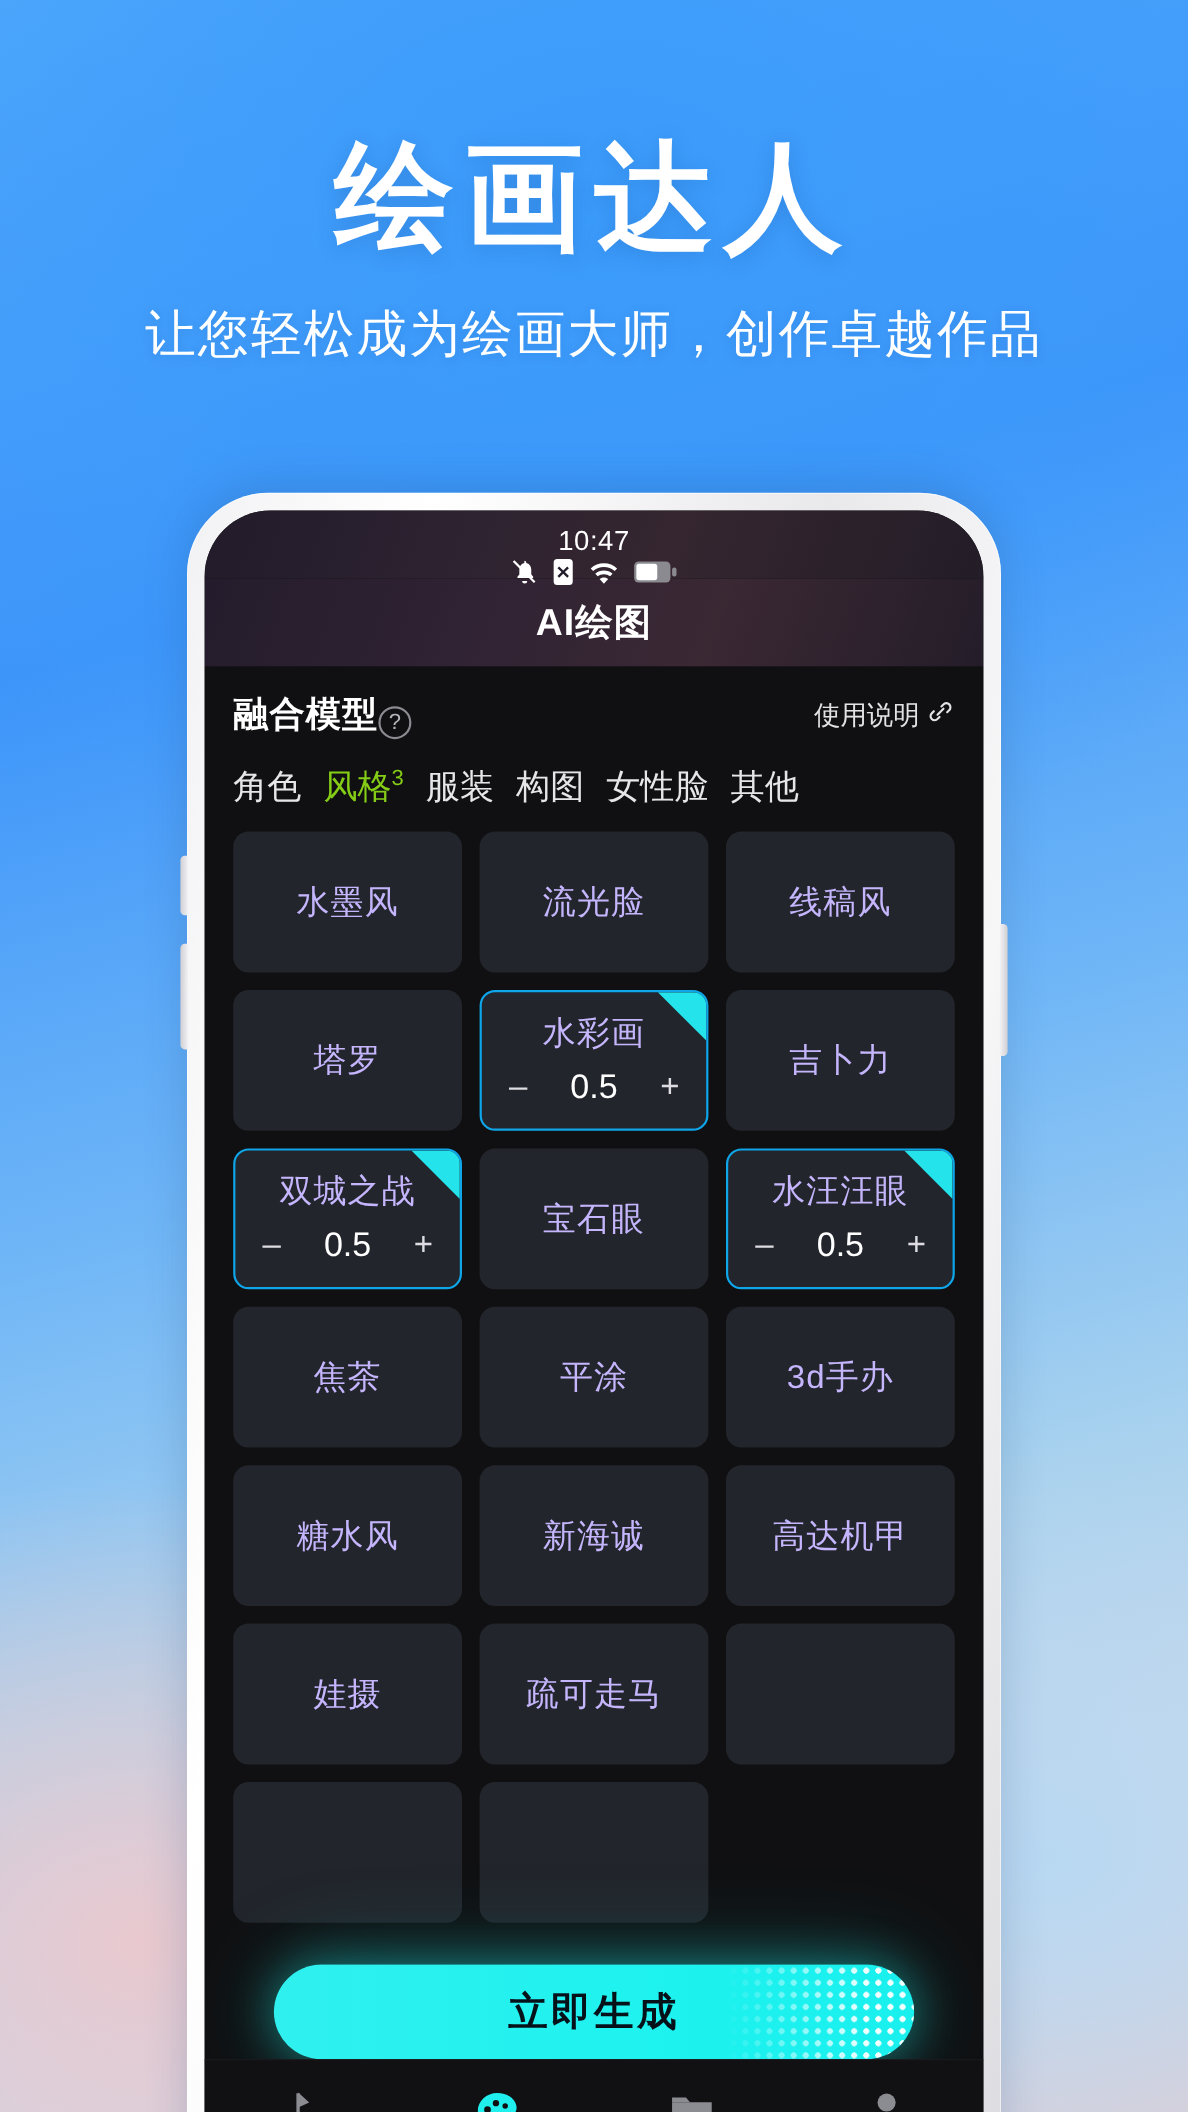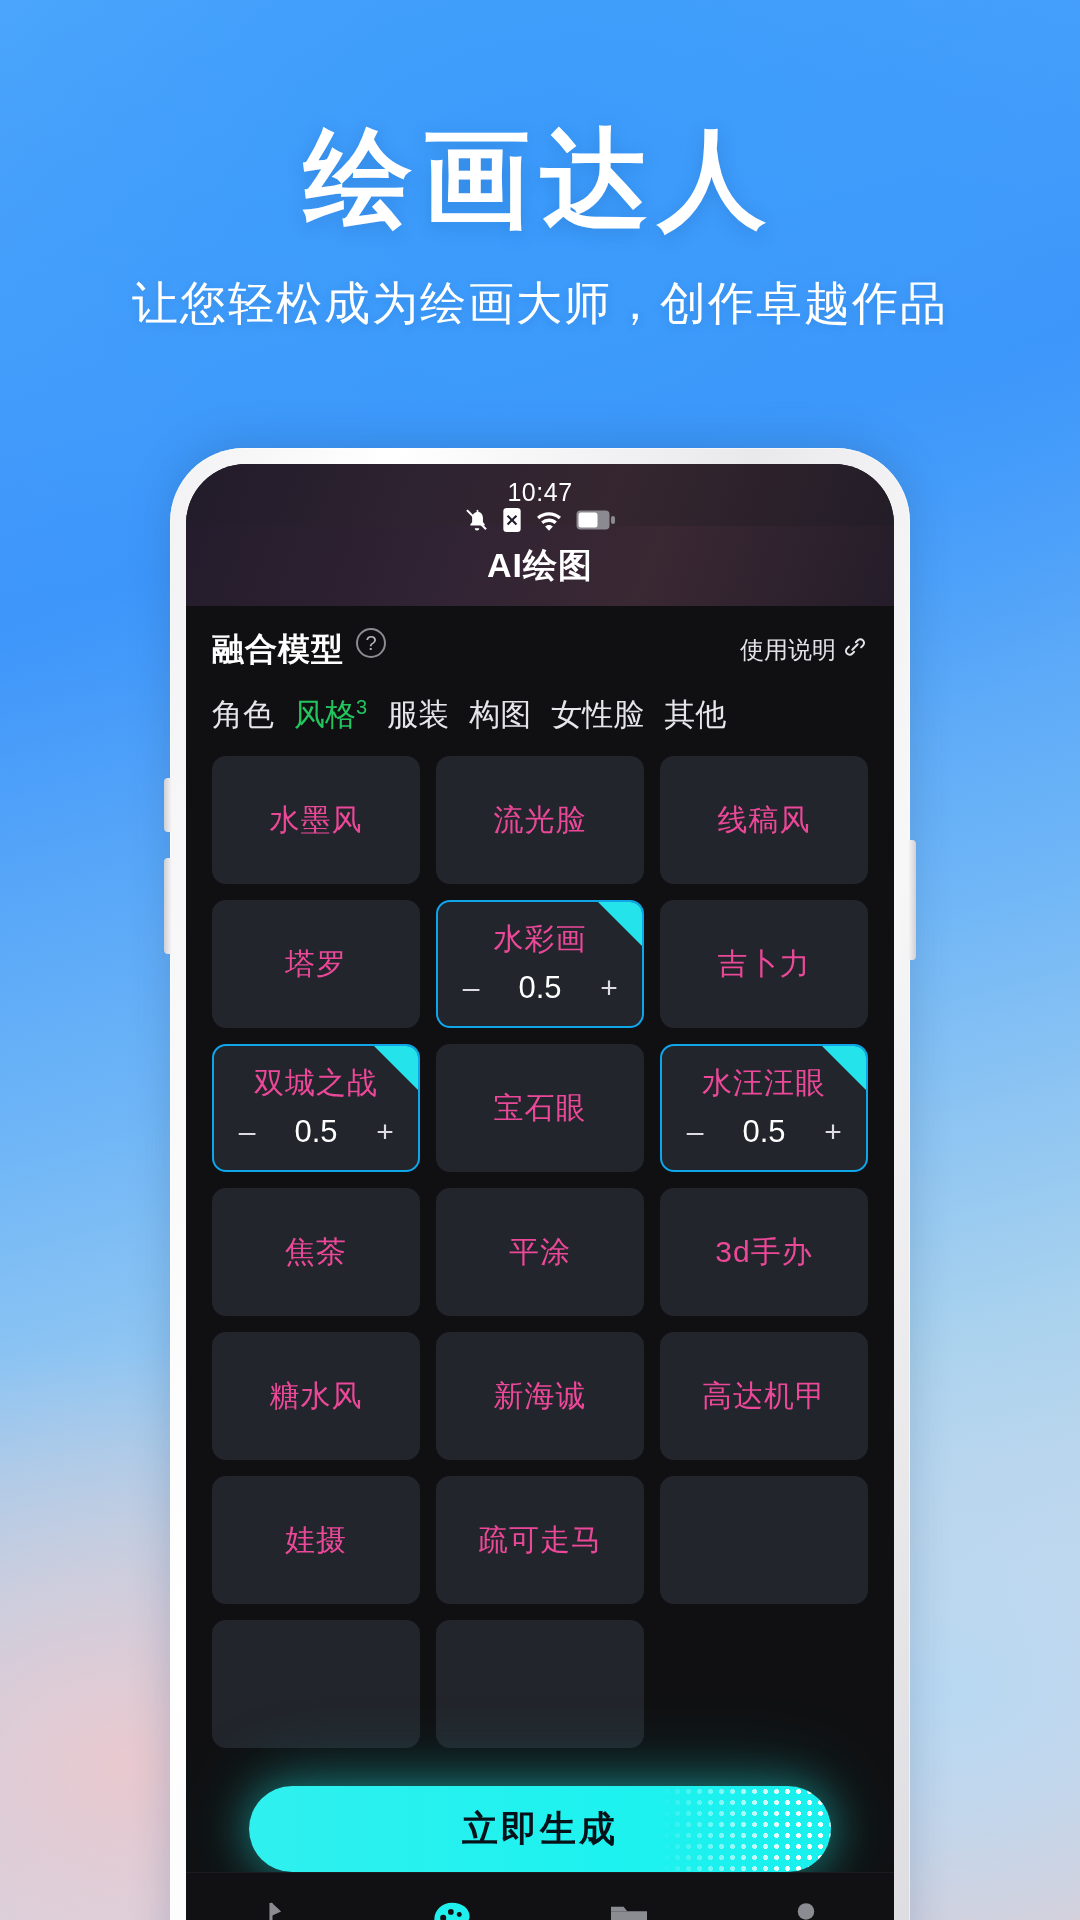--- a/index.html
+++ b/index.html
@@ -72,43 +72,43 @@
     font-size:34px; font-weight:bold; letter-spacing:1px;
   }
 
   
   .content { background:#101012; padding:0 0 0 0; height:1362px; position:relative; }
 
   .sec-head {
     display:flex; align-items:center; justify-content:space-between;
     padding:22px 26px 6px 26px;
   }
-  .sec-head-left { display:flex; align-items:flex-start; gap:12px; }
+  .sec-head-left { display:flex; align-items:flex-end; gap:0; }
   .sec-title { font-size:32px; font-weight:bold; letter-spacing:1px; }
   .qmark {
     width:30px; height:30px; border-radius:50%; border:2px solid #8b8b92;
     color:#b5b5bb; font-size:20px; line-height:26px; text-align:center;
   }
   .sec-head-right { display:flex; align-items:center; gap:6px; font-size:24px; color:#e3e3e7; }
 
   .tabs { display:flex; align-items:flex-end; gap:20px; padding:16px 26px 14px 26px; }
   .tab { font-size:31px; color:#e6e6ea; position:relative; }
-  .tab.active { color:#22c55e; }
+  .tab.active { color:#84cc16; }
   .tab .sup { font-size:20px; vertical-align:super; }
 
   .grid {
     display:grid; grid-template-columns:repeat(3,1fr);
     gap:16px; padding:6px 26px 0 26px;
   }
   .cell {
     position:relative; height:128px; border-radius:14px;
     background:#22252b; display:flex; flex-direction:column;
     align-items:center; justify-content:center; overflow:hidden;
   }
-  .cell .nm { font-size:30px; color:#ec4899; letter-spacing:1px; }
+  .cell .nm { font-size:30px; color:#c4b5fd; letter-spacing:1px; }
   .cell.sel { background:#22252b; border:2px solid #0ea5e9; }
   .cell.sel .corner {
     position:absolute; top:0; right:0; width:0; height:0;
     border-top:44px solid #24e3ea; border-left:44px solid transparent;
   }
   .cell.sel .nm { margin-top:-4px; }
   .stepper {
     display:flex; align-items:center; justify-content:center;
     gap:26px; margin-top:10px; width:100%;
   }

